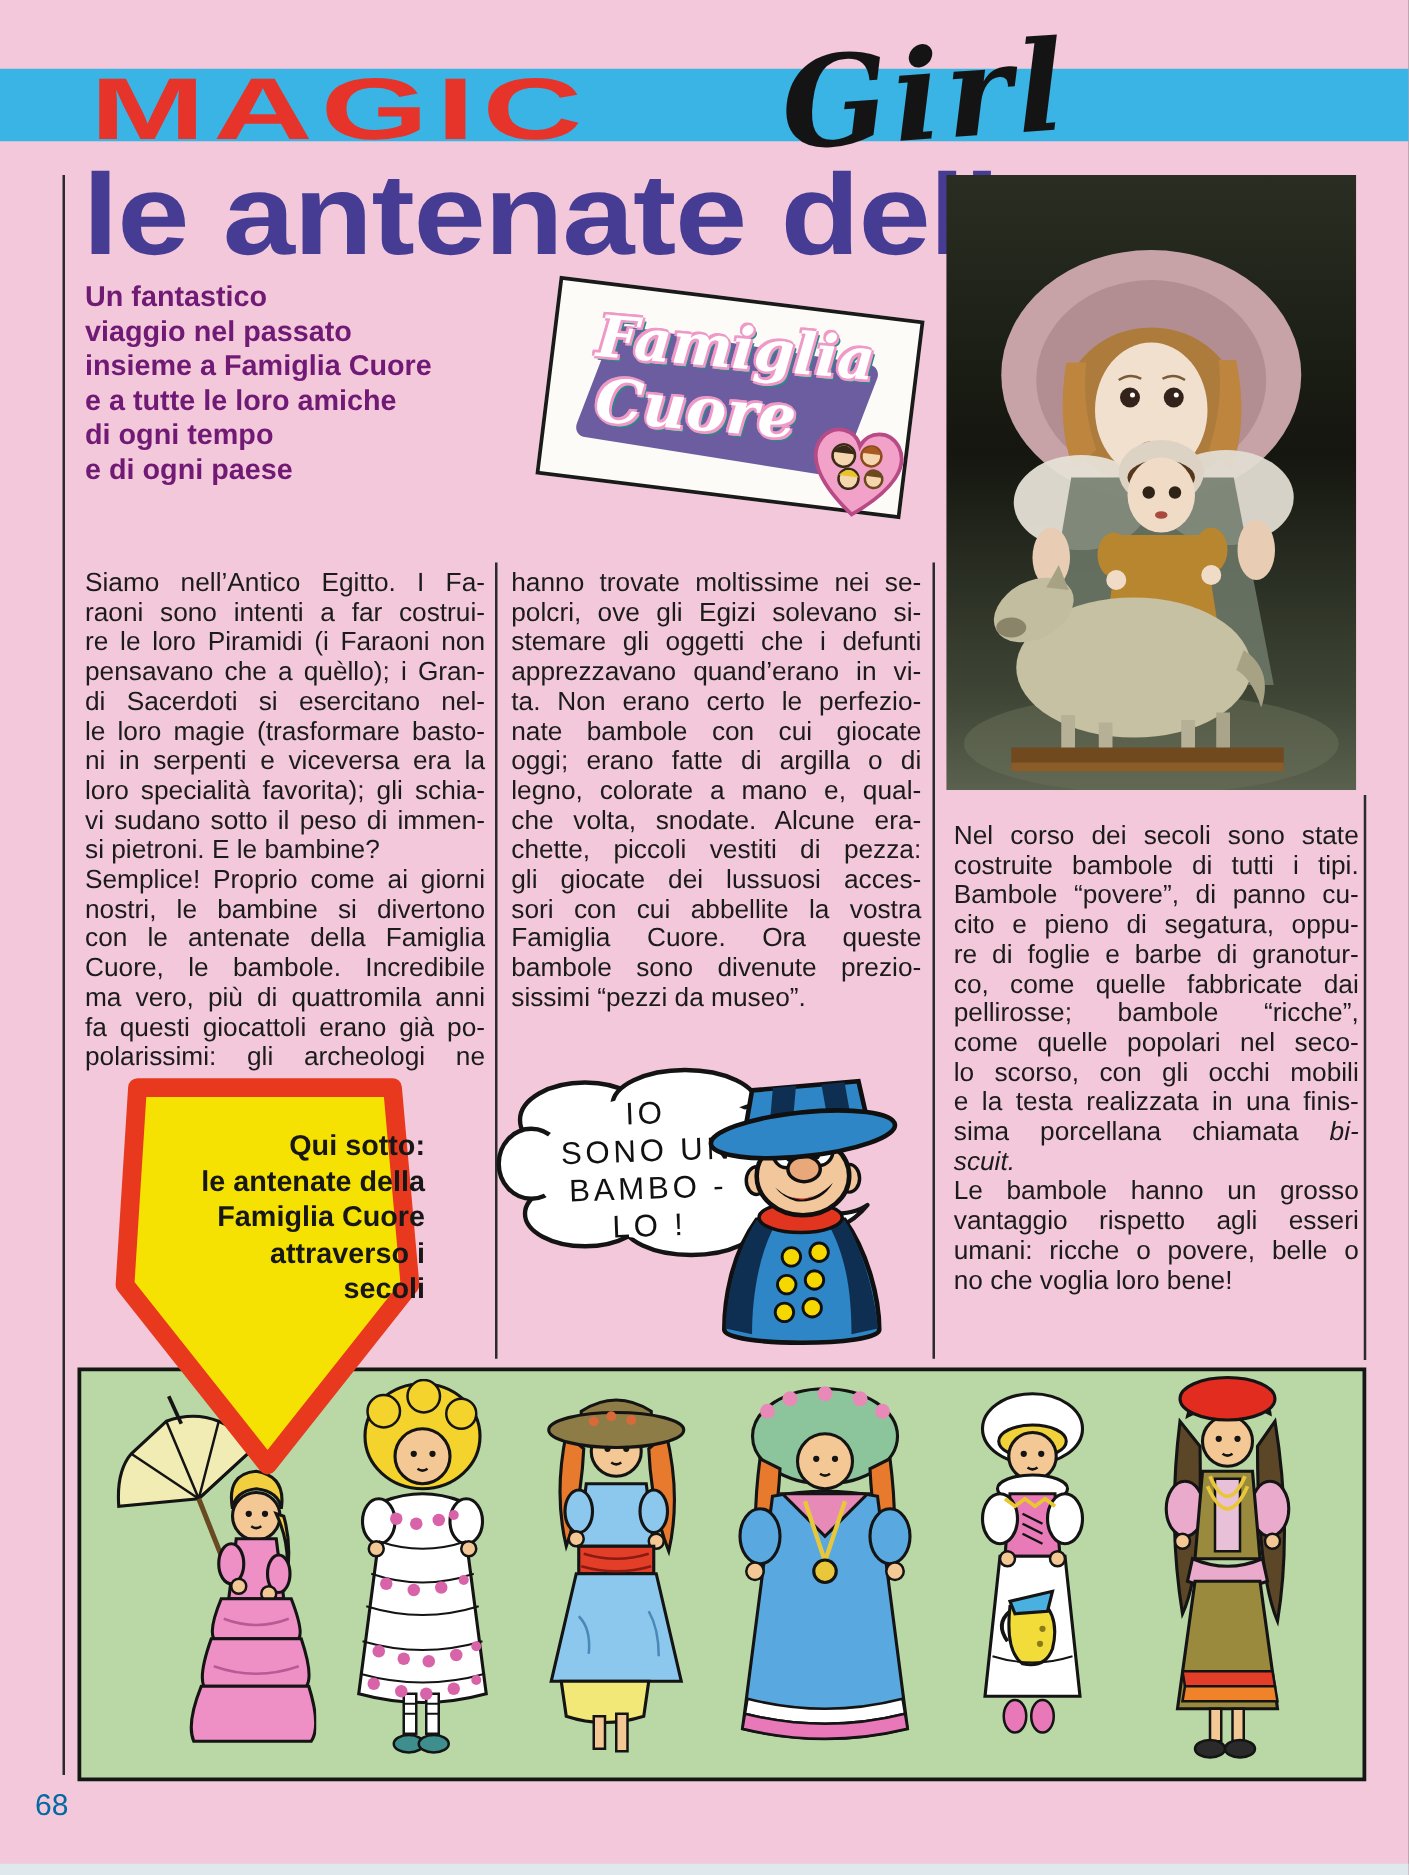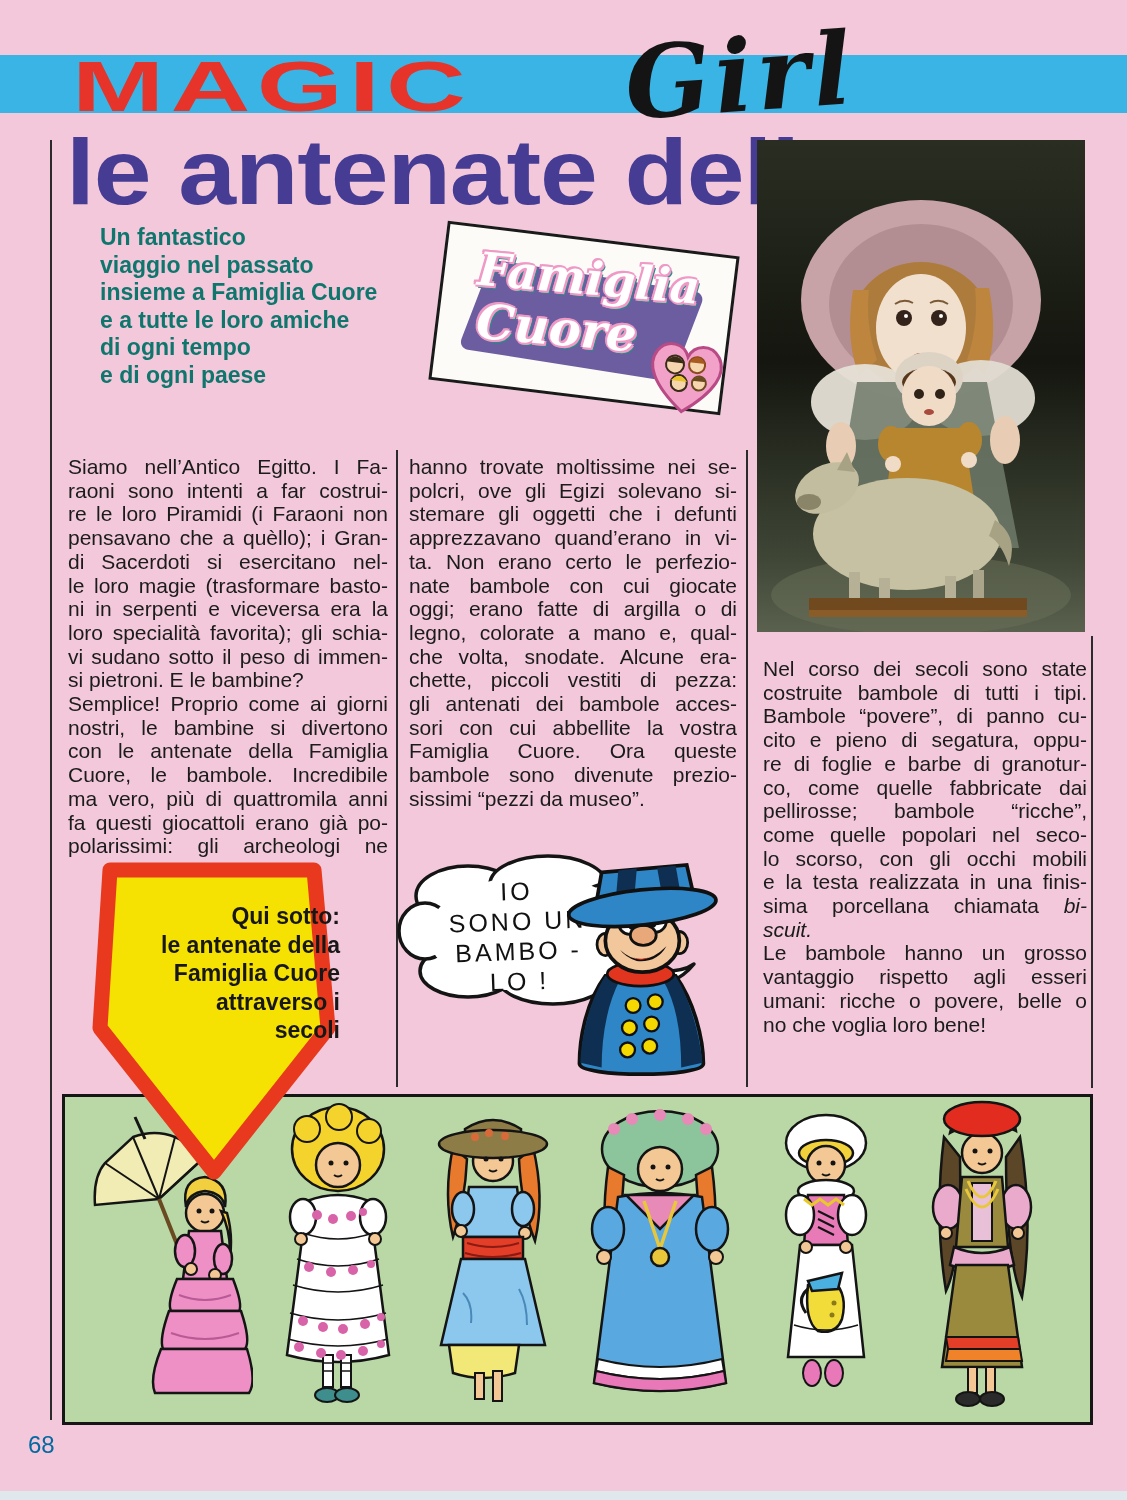--- a/index.html
+++ b/index.html
@@ -14,21 +14,21 @@
   #girl{left:625px;top:26px;font-size:100px;font-weight:700;font-style:italic;
         font-family:"DejaVu Serif",serif;color:#141414;letter-spacing:4px;
         transform:rotate(-4deg);line-height:1;}
 
   
   #left-rule{left:50px;top:140px;width:2px;height:1280px;background:#2b2b2b;}
   #page-title{left:66px;top:126px;font-size:92px;font-weight:700;color:var(--title-purple,#473c94);
               letter-spacing:-1px;transform:scaleX(1.13);transform-origin:left top;line-height:1;white-space:nowrap;}
 
   
-  #intro{left:68px;top:224px;width:360px;font-size:23px;line-height:27.5px;font-weight:700;color:#0f766e;margin-left:32px;}
+  #intro{left:68px;top:224px;width:360px;font-size:23px;line-height:27.5px;font-weight:700;color:#701a75;}
 
   
   #logo-card{left:437px;top:238px;width:288px;height:154px;background:#fdfbf7;
              border:3px solid #1a1a1a;transform:rotate(7deg);}
   #logo-blob{left:34px;top:34px;width:216px;height:92px;background:var(--logo-purple,#6c5da0);
              transform:skew(-14deg,2deg);border-radius:10px;}
   .logo-txt{width:100%;text-align:center;font-family:"DejaVu Serif",serif;font-style:italic;
             font-weight:700;color:#ffffff;line-height:1;
             text-shadow:2px 0 var(--logo-pink,#ef9ac6),-2px 0 var(--logo-pink,#ef9ac6),
                         0 2px var(--logo-pink,#ef9ac6),0 -2px var(--logo-pink,#ef9ac6),
@@ -203,21 +203,21 @@
       <div class="ln">hanno trovate moltissime nei se-</div>
       <div class="ln">polcri, ove gli Egizi solevano si-</div>
       <div class="ln">stemare gli oggetti che i defunti</div>
       <div class="ln">apprezzavano quand’erano in vi-</div>
       <div class="ln">ta. Non erano certo le perfezio-</div>
       <div class="ln">nate bambole con cui giocate</div>
       <div class="ln">oggi; erano fatte di argilla o di</div>
       <div class="ln">legno, colorate a mano e, qual-</div>
       <div class="ln">che volta, snodate. Alcune era-</div>
       <div class="ln">chette, piccoli vestiti di pezza:</div>
-      <div class="ln">gli antenati dei bambole acces-</div>
+      <div class="ln">gli giocate dei lussuosi acces-</div>
       <div class="ln">sori con cui abbellite la vostra</div>
       <div class="ln">Famiglia Cuore. Ora queste</div>
       <div class="ln">bambole sono divenute prezio-</div>
       <div class="ln noj">sissimi “pezzi da museo”.</div>
     </div>
   <div class="abs col" id="col3">
       <div class="ln">Nel corso dei secoli sono state</div>
       <div class="ln">costruite bambole di tutti i tipi.</div>
       <div class="ln">Bambole “povere”, di panno cu-</div>
       <div class="ln">cito e pieno di segatura, oppu-</div>

